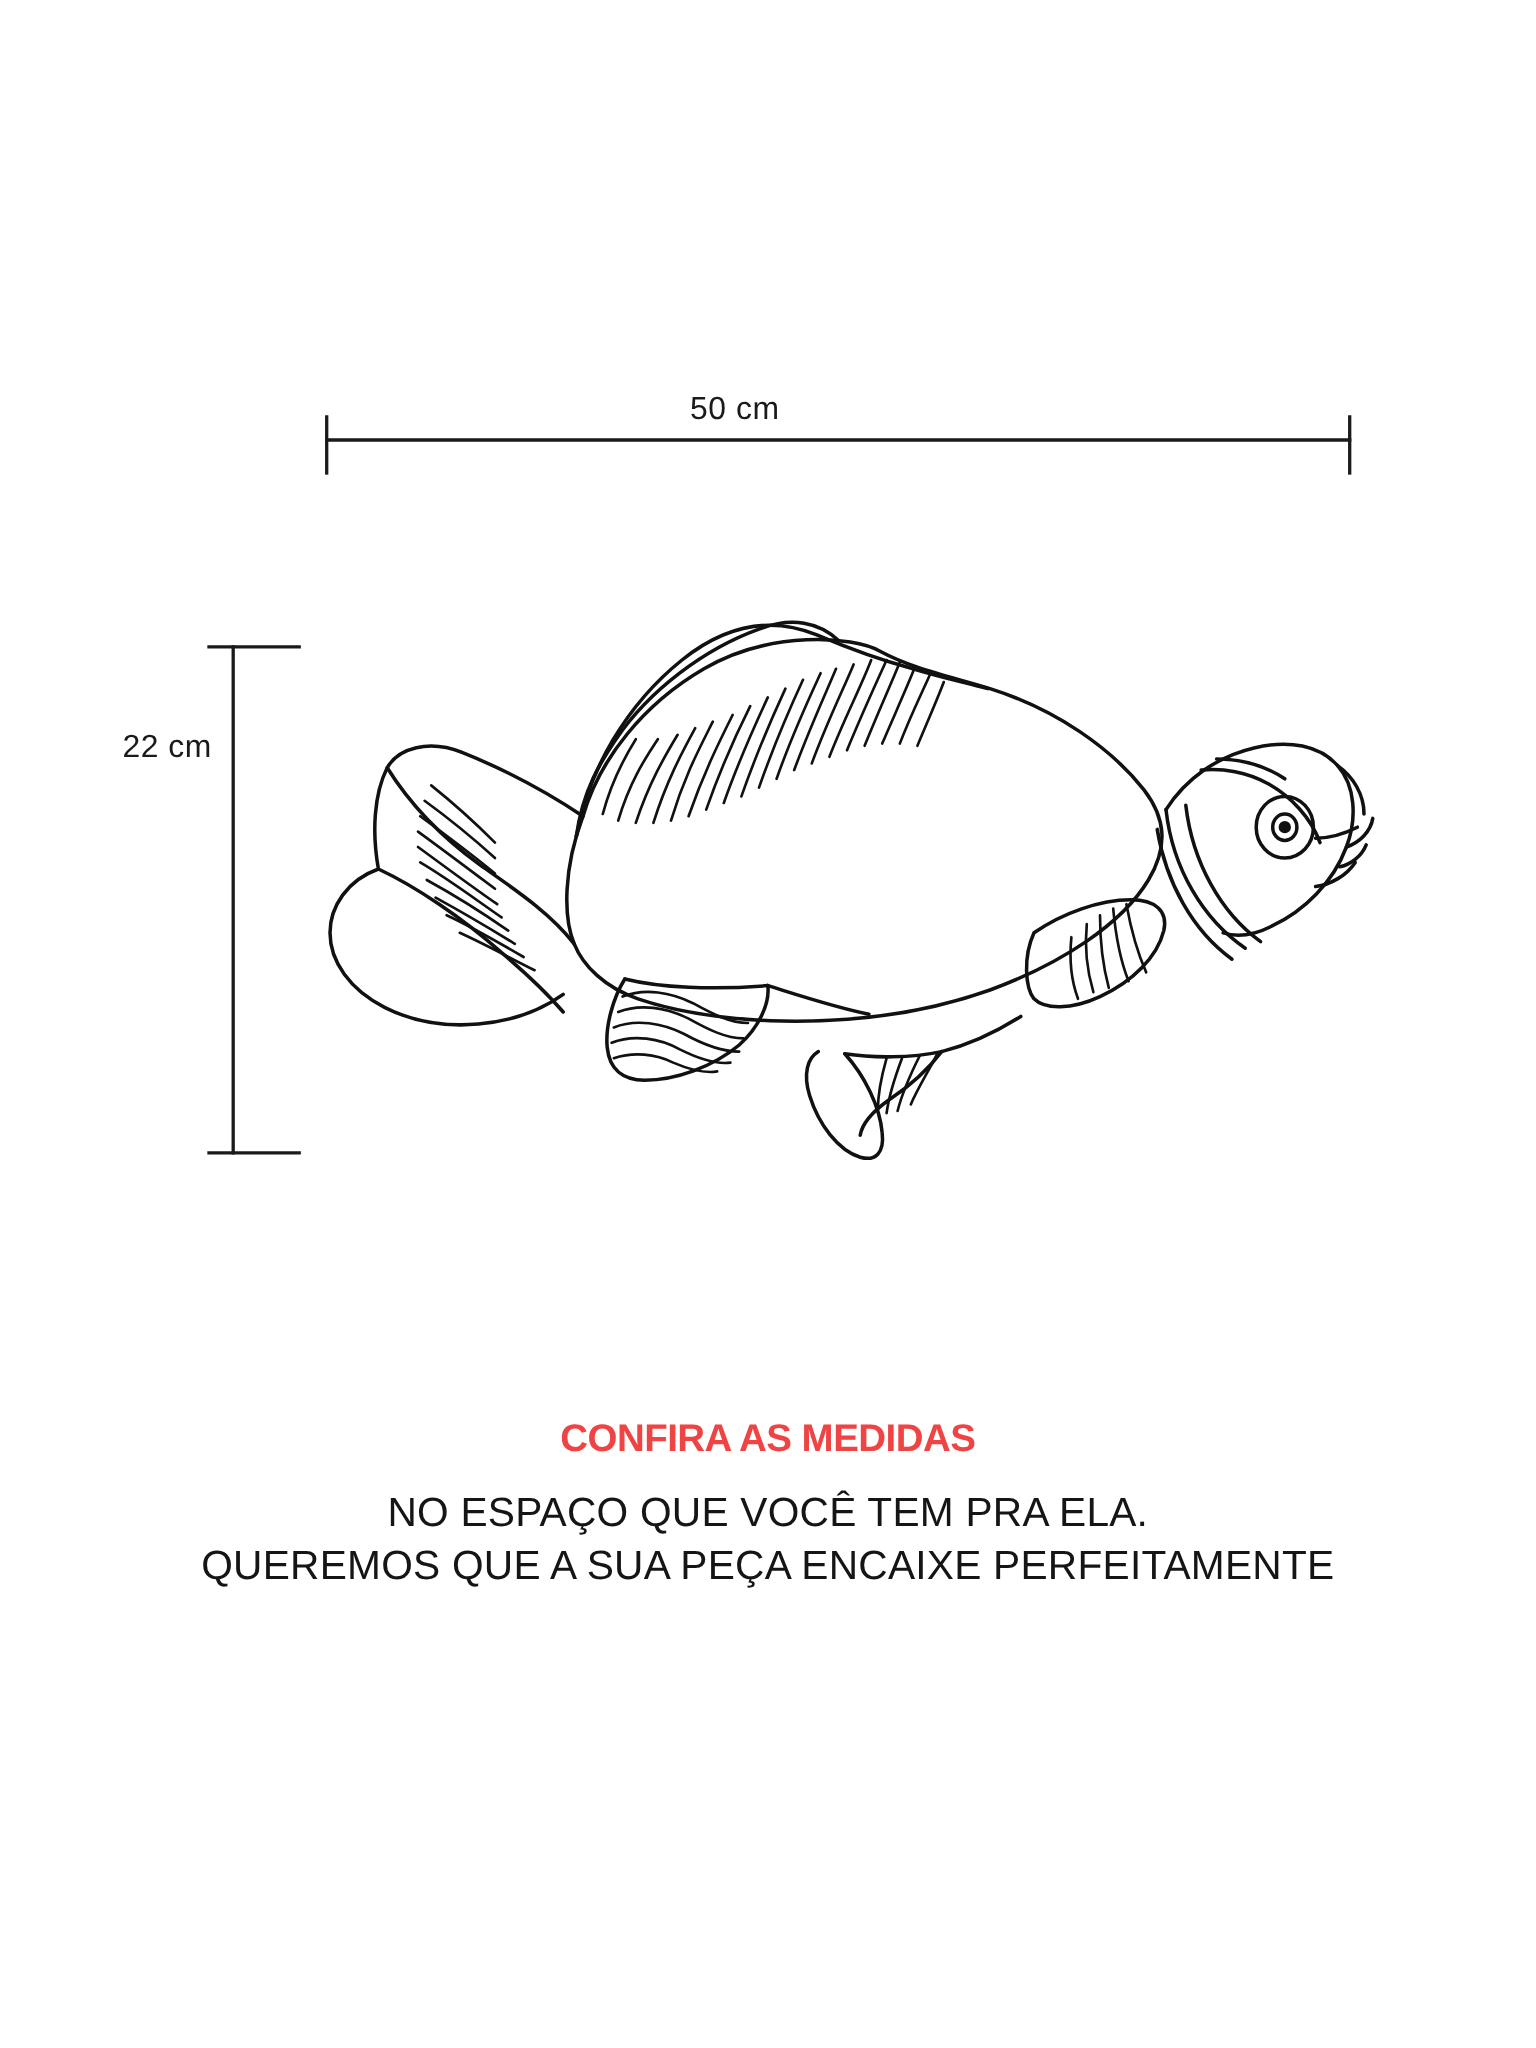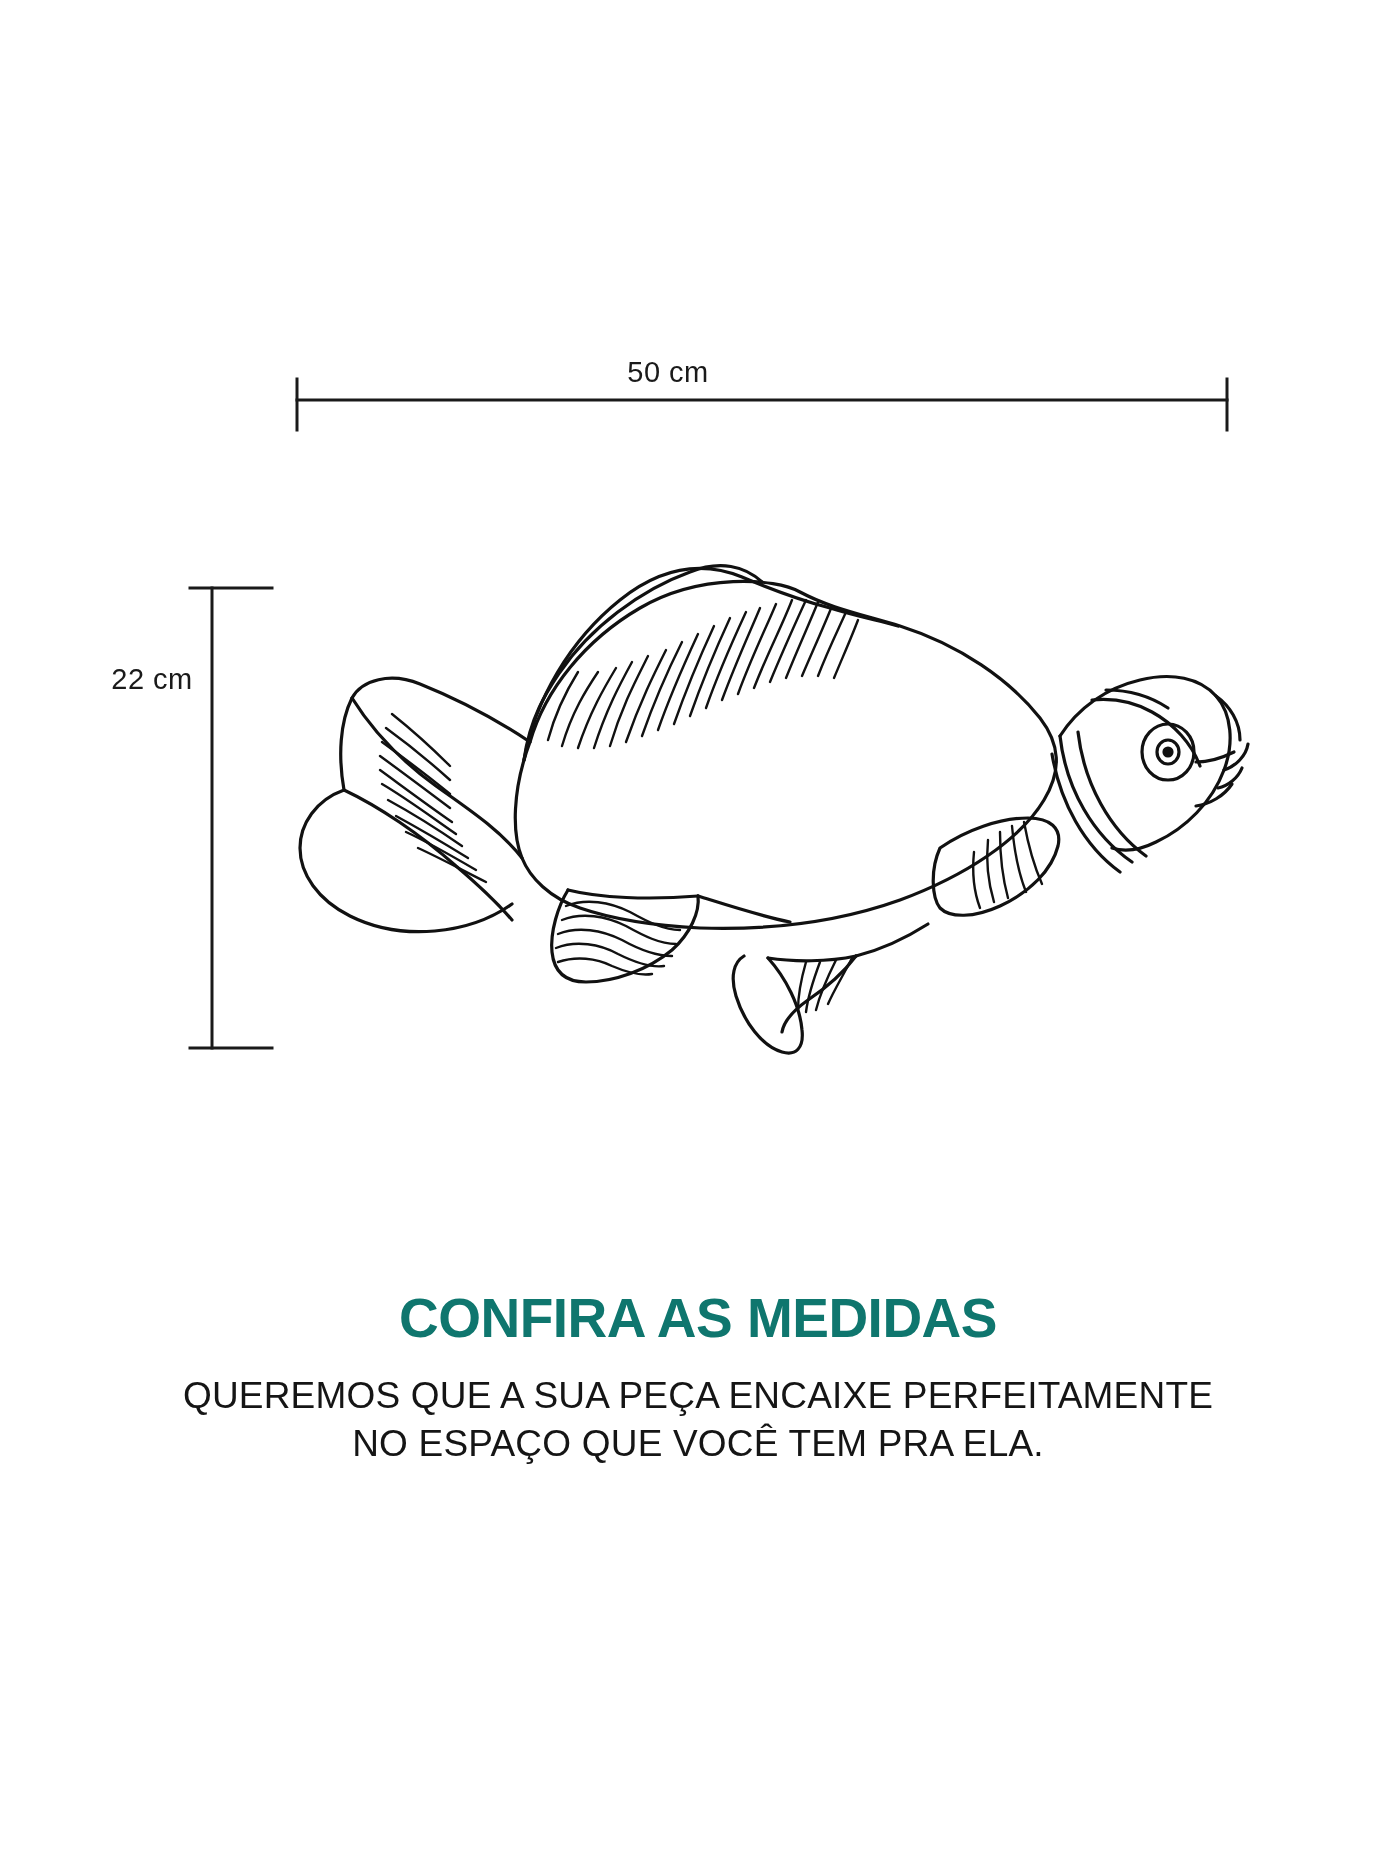--- a/index.html
+++ b/index.html
@@ -61,23 +61,23 @@
   #caption-block {
     position: absolute;
     left: 0;
     top: 1290px;
     width: 1396px;
     text-align: center;
   }
   #caption-title {
     font-family: "Liberation Sans", sans-serif;
     font-weight: bold;
-    font-size: 55px;
+    font-size: 35px;
     letter-spacing: -0.5px;
-    color: #0f766e;
+    color: #ef4444;
     margin: 0 0 24px 0;
     line-height: 1.05;
   }
   .caption-sub-line {
     font-family: "Liberation Sans", sans-serif;
     font-weight: 400;
     font-size: 37px;
     letter-spacing: 0.2px;
     color: #151515;
     line-height: 1.30;
@@ -247,15 +247,15 @@
     </g>
   </svg>
 
   <div class="dim-label" id="width-label">50 cm</div>
 
   <div class="dim-label" id="height-label">22 cm</div>
 </div>
 
 <div id="caption-block">
   <div id="caption-title">CONFIRA AS MEDIDAS</div>
+  <div class="caption-sub-line">NO ESPAÇO QUE VOCÊ TEM PRA ELA.</div>
   <div class="caption-sub-line">QUEREMOS QUE A SUA PEÇA ENCAIXE PERFEITAMENTE</div>
-  <div class="caption-sub-line">NO ESPAÇO QUE VOCÊ TEM PRA ELA.</div>
 </div>
 
 </body></html>

